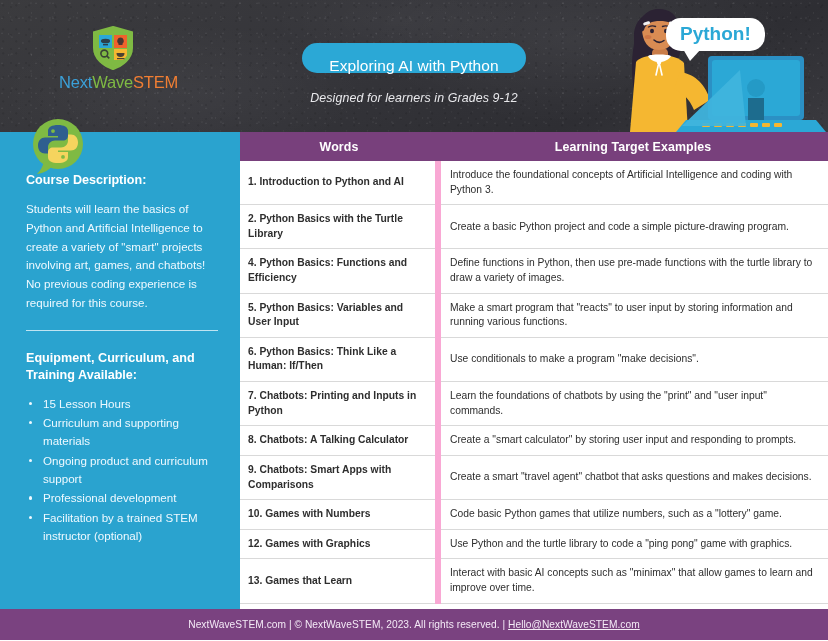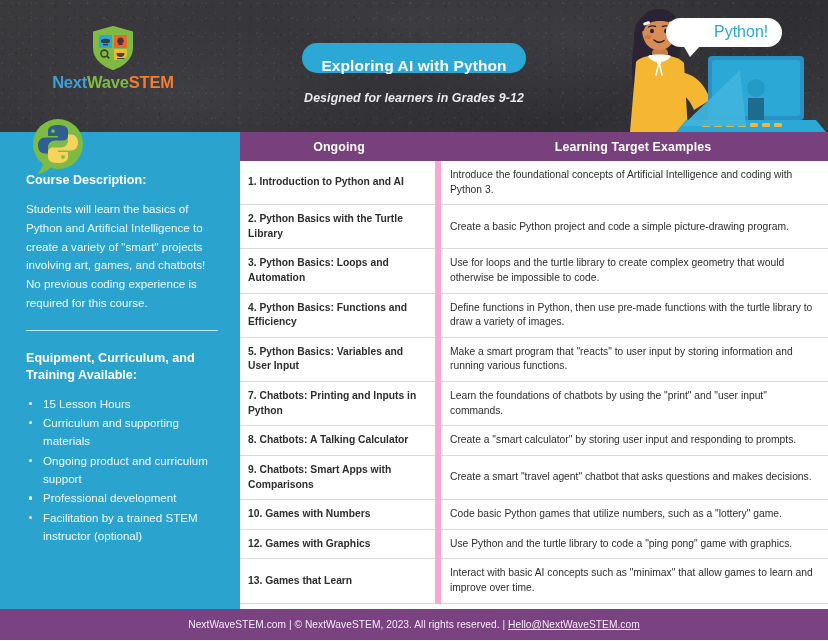--- a/index.html
+++ b/index.html
@@ -52,73 +52,74 @@
     text-align: center;
     z-index: 3;
   }
   .shield {
     position: relative;
     width: 44px; height: 44px;
     margin: 0 auto 4px auto;
   }
   .brand-word {
     font-size: 16.5px;
-    font-weight: 700;
+    font-weight: 400;
     letter-spacing: -0.2px;
     line-height: 1;
     white-space: nowrap;
+    text-align: right;
   }
   .bw-next { color: #3ba0d8; }
   .bw-wave { color: #7fba43; }
   .bw-stem { color: #f07e33; }
 
   
   .title-pill {
     position: absolute;
     left: 302px; top: 43px;
     width: 224px; height: 30px;
     background: #2ba8d6;
     border-radius: 16px;
     display: flex; align-items: center; justify-content: center;
     z-index: 3;
   }
   .title-pill span {
     color: #ffffff;
     font-size: 15.5px;
-    font-weight: 700;
+    font-weight: 400;
     letter-spacing: 0.1px;
     white-space: nowrap;
     margin-top: 16px;
   }
   .subtitle {
     position: absolute;
     left: 238px; top: 91px;
     width: 352px;
     text-align: center;
     color: #e9e9ec;
     font-size: 12.4px;
     font-style: italic;
-    font-weight: 700;
+    font-weight: 400;
     letter-spacing: 0.1px;
     z-index: 3;
     white-space: nowrap;
   }
 
   
   .illus { position: absolute; left: 590px; top: 0; width: 238px; height: 132px; z-index: 3; }
 
   .bubble-python {
     position: absolute;
     left: 666px; top: 18px;
     background: #ffffff;
     border-radius: 15px;
     padding: 5px 14px 6px 14px;
     z-index: 5;
   }
-  .bubble-python span { color: #2ba8d6; font-size: 16px; font-weight: 400; margin-left: 34px; }
+  .bubble-python span { color: #2ba8d6; font-size: 19px; font-weight: 700; }
   .bubble-python::after {
     content: "";
     position: absolute;
     left: 17px; bottom: -10px;
     width: 0; height: 0;
     border-left: 7px solid transparent;
     border-right: 11px solid transparent;
     border-top: 12px solid #ffffff;
   }
 
@@ -357,44 +358,44 @@
         <li>Professional development</li>
         <li>Facilitation by a trained STEM instructor (optional)</li>
       </ul>
     </div>
   </aside>
 
   <div class="table-wrap">
     <table class="lessons">
       <thead>
         <tr>
-          <th style="width:198px">Ongoing</th>
+          <th style="width:198px">Words</th>
           <th style="width:390px">Learning Target Examples</th>
         </tr>
       </thead>
       <tbody>
         <tr>
           <td class="c-lesson">1. Introduction to Python and AI</td>
           <td class="c-target">Introduce the foundational concepts of Artificial Intelligence and coding with Python 3.</td>
         </tr>
         <tr>
           <td class="c-lesson">2. Python Basics with the Turtle Library</td>
           <td class="c-target">Create a basic Python project and code a simple picture-drawing program.</td>
         </tr>
         <tr>
-          <td class="c-lesson">3. Python Basics: Loops and Automation</td>
-          <td class="c-target">Use for loops and the turtle library to create complex geometry that would otherwise be impossible to code.</td>
-        </tr>
-        <tr>
           <td class="c-lesson">4. Python Basics: Functions and Efficiency</td>
           <td class="c-target">Define functions in Python, then use pre-made functions with the turtle library to draw a variety of images.</td>
         </tr>
         <tr>
           <td class="c-lesson">5. Python Basics: Variables and User Input</td>
           <td class="c-target">Make a smart program that "reacts" to user input by storing information and running various functions.</td>
+        </tr>
+        <tr>
+          <td class="c-lesson">6. Python Basics: Think Like a Human: If/Then</td>
+          <td class="c-target">Use conditionals to make a program "make decisions".</td>
         </tr>
         <tr>
           <td class="c-lesson">7. Chatbots: Printing and Inputs in Python</td>
           <td class="c-target">Learn the foundations of chatbots by using the "print" and "user input" commands.</td>
         </tr>
         <tr>
           <td class="c-lesson">8. Chatbots: A Talking Calculator</td>
           <td class="c-target">Create a "smart calculator" by storing user input and responding to prompts.</td>
         </tr>
         <tr>

